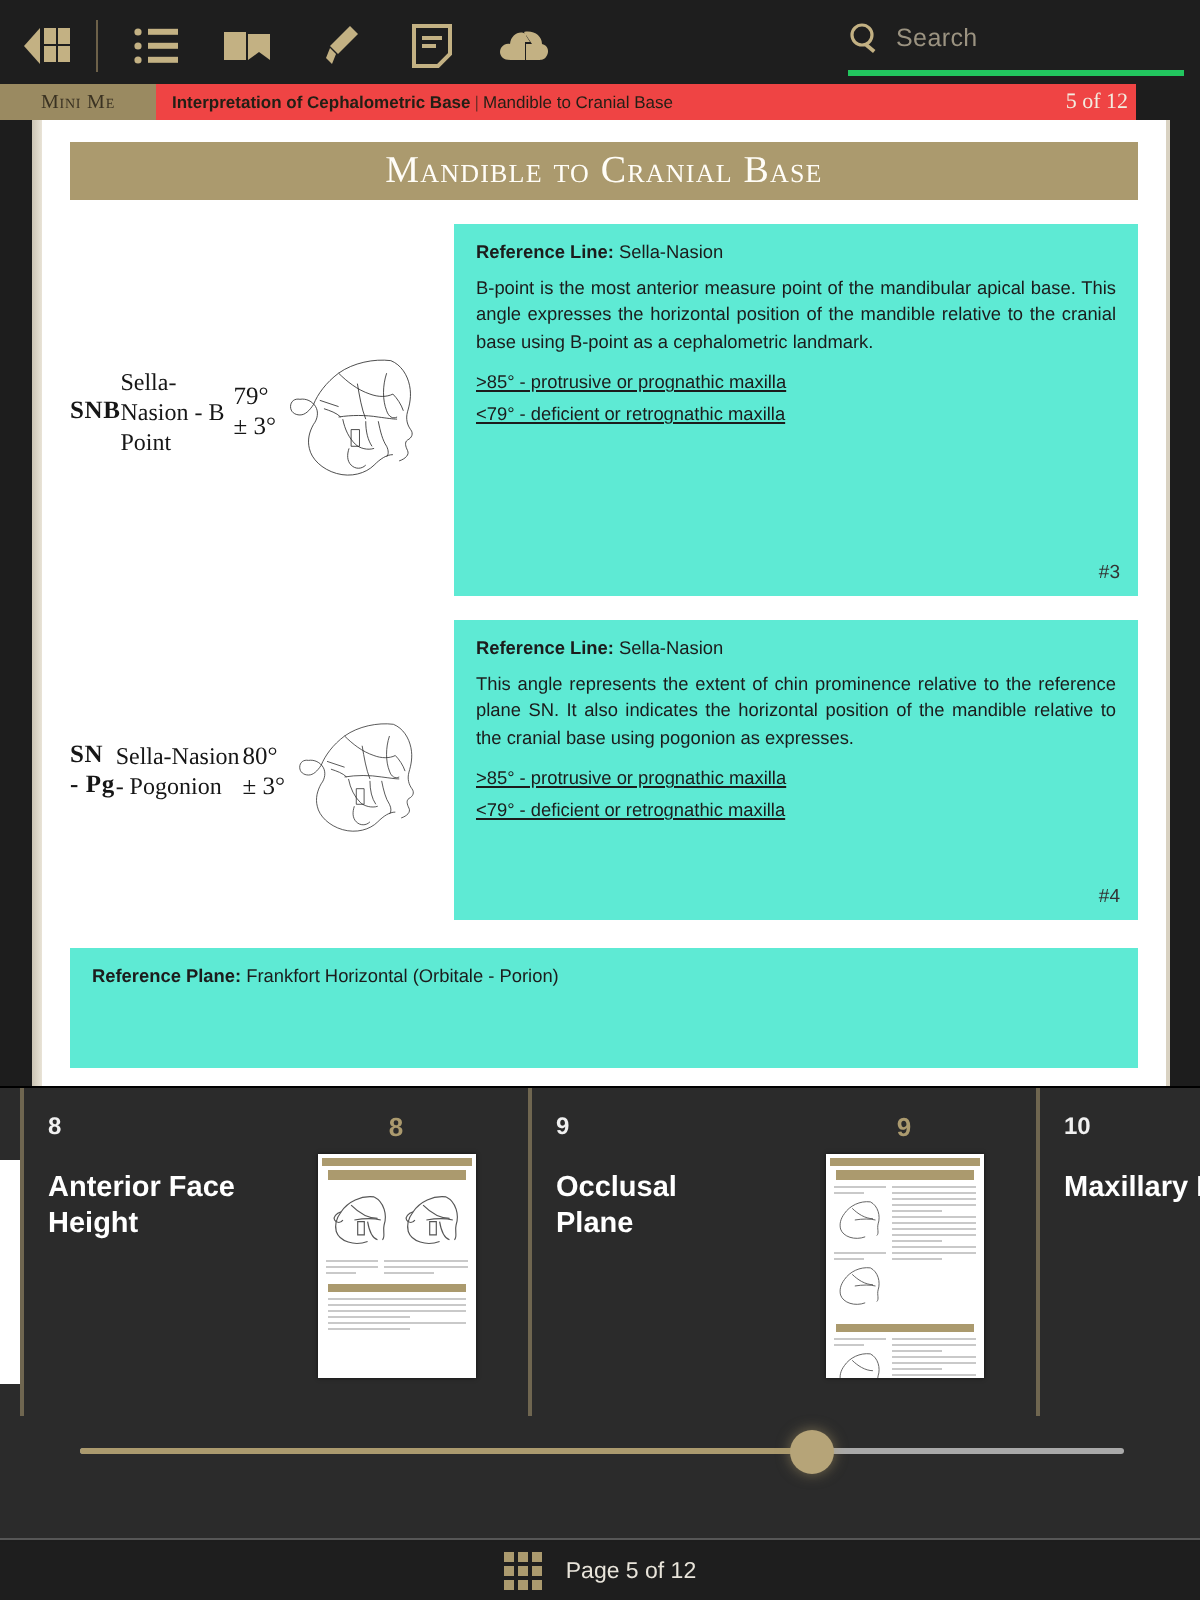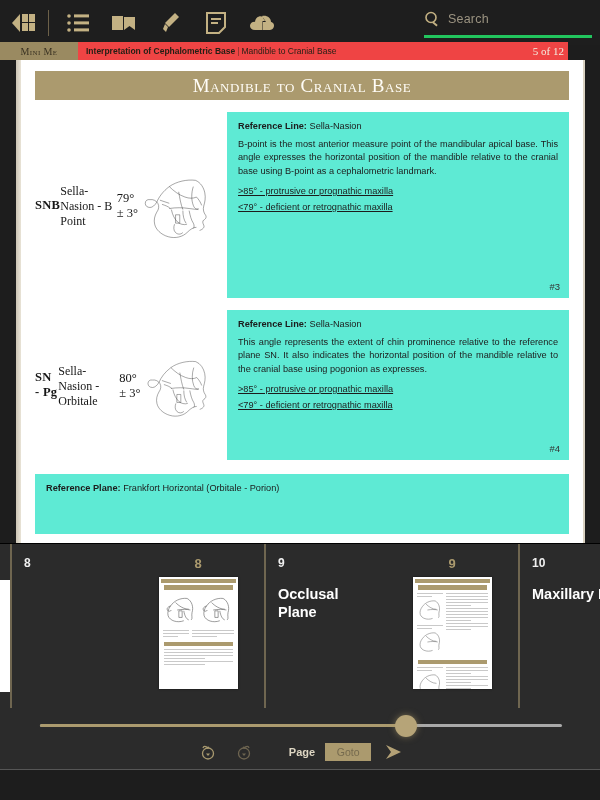--- a/index.html
+++ b/index.html
@@ -332,21 +332,21 @@
           <div class="body-txt">B-point is the most anterior measure point of the mandibular apical base.  This angle expresses the horizontal position of the mandible relative to the cranial base using B-point as a cephalometric landmark.</div>
           <div class="bullet">&gt;85° - protrusive or prognathic maxilla</div>
           <div class="bullet">&lt;79° - deficient or retrognathic maxilla</div>
           <div class="tagnum">#3</div>
         </div>
       </div>
 
       <div class="row row-2">
         <div class="row-left">
           <div class="m-abbr">SN - Pg</div>
-          <div class="m-name">Sella-Nasion - Orbitale</div>
+          <div class="m-name">Sella-Nasion - Pogonion</div>
           <div class="m-val">80° ± 3°</div>
           <svg class="ceph" width="136" height="108" viewBox="0 0 150 118">
             <g fill="none" stroke="#2a2a2a" stroke-width="0.8">
               <path d="M108 6 C118 10 124 20 126 30 C128 40 126 48 124 55 C122 62 124 68 127 72 C130 76 128 80 124 82 C121 84 122 88 124 92 C126 96 122 100 116 102"></path>
               <path d="M108 6 C92 4 72 8 58 18 C46 27 38 38 34 48"></path>
               <path d="M34 48 C30 54 26 58 21 58 C16 58 12 55 12 50 C12 45 16 42 21 43"></path>
               <path d="M21 43 C27 42 33 45 36 50 C39 55 38 62 34 67"></path>
               <path d="M34 67 C30 74 28 82 30 90 C32 100 42 110 56 114 C70 118 84 114 92 106"></path>
               <path d="M92 106 C98 100 104 96 110 96"></path>
               <path d="M58 18 C66 26 76 34 88 38 C96 41 104 41 110 38"></path>
@@ -391,20 +391,21 @@
 
   <div class="thumbstrip">
 
     <div class="tcell clipped-left" style="width:10px;">
       <div class="tc-edge-left"></div>
     </div>
 
     <div class="tcell" style="width:254px;">
       <div class="tc-text">
         <div class="tc-num">8</div>
+        <div class="tc-title">Anterior Face Height</div>
       </div>
       <div class="tc-thumb">
         <div class="tc-thumbnum">8</div>
         <div class="mini">
           <div class="mini-bar"></div>
           <div class="mini-title"></div>
           <div class="mini-figrow">
             <svg class="mini-fig" viewBox="0 0 40 34">
                 <g fill="none" stroke="#555" stroke-width="0.7">
               <path d="M28 3 C34 6 36 14 34 20 C33 24 35 27 33 29"></path>
@@ -534,39 +535,30 @@
       </div>
     </div>
   </div>
 
   <div class="ctrl">
     <div class="track">
       <div class="track-fill"></div>
     </div>
     <div class="thumb"></div>
 
-    <div class="ctrl-row">
-      <div class="rot-btn">
-        <svg width="18" height="18" viewBox="0 0 18 18">
-          <circle cx="9" cy="10.5" r="5.5" fill="none" stroke="#a8996f" stroke-width="1.3"></circle>
-          <path d="M9 13 L7 10.5 L11 10.5 Z" fill="#a8996f"></path>
-          <path d="M9 5 C6.5 2.5 4.5 3 4 5" fill="none" stroke="#a8996f" stroke-width="1.3"></path>
-          <path d="M9 3 L10.5 5 L8 5.8 Z" fill="#a8996f"></path>
-        </svg>
-      </div>
-      <div class="rot-btn">
-        <svg width="18" height="18" viewBox="0 0 18 18">
-          <circle cx="9" cy="10.5" r="5.5" fill="none" stroke="#6d6450" stroke-width="1.3"></circle>
-          <path d="M9 13 L7 10.5 L11 10.5 Z" fill="#6d6450"></path>
-          <path d="M9 5 C11.5 2.5 13.5 3 14 5" fill="none" stroke="#6d6450" stroke-width="1.3"></path>
-          <path d="M9 3 L7.5 5 L10 5.8 Z" fill="#6d6450"></path>
-        </svg>
-      </div>
-      <span class="page-lbl">Page</span>
-      <div class="goto">Goto</div>
-      <svg class="go-arrow" width="22" height="18" viewBox="0 0 22 18">
-        <path d="M3 2 L18 9 L3 16 L8 9 Z" fill="#b3a176"></path>
-      </svg>
-    </div>
   </div>
 
+  <div class="status">
+    <div class="grid-ico">
+      <i></i>
+        <i></i>
+        <i></i>
+        <i></i>
+        <i></i>
+        <i></i>
+        <i></i>
+        <i></i>
+        <i></i>
+    </div>
+    <div class="status-txt">Page 5 of 12</div>
+  </div>
 
 </div>
 
 </body></html>

